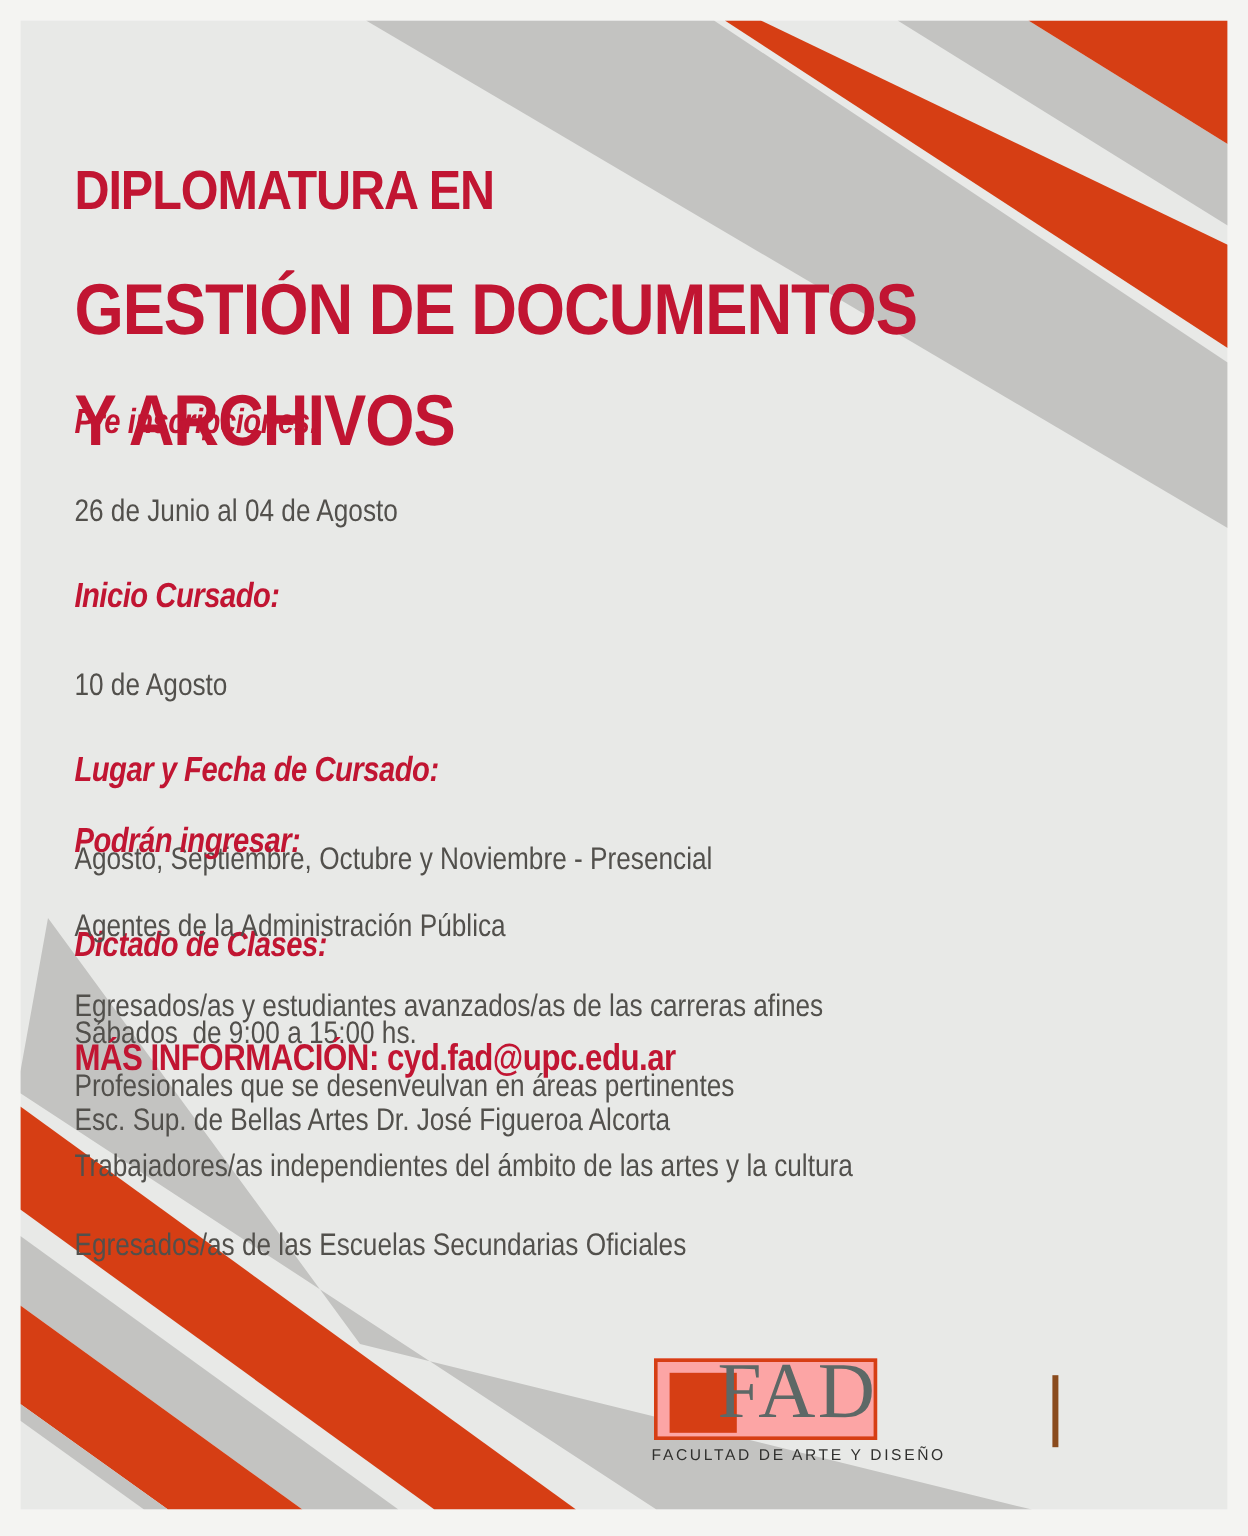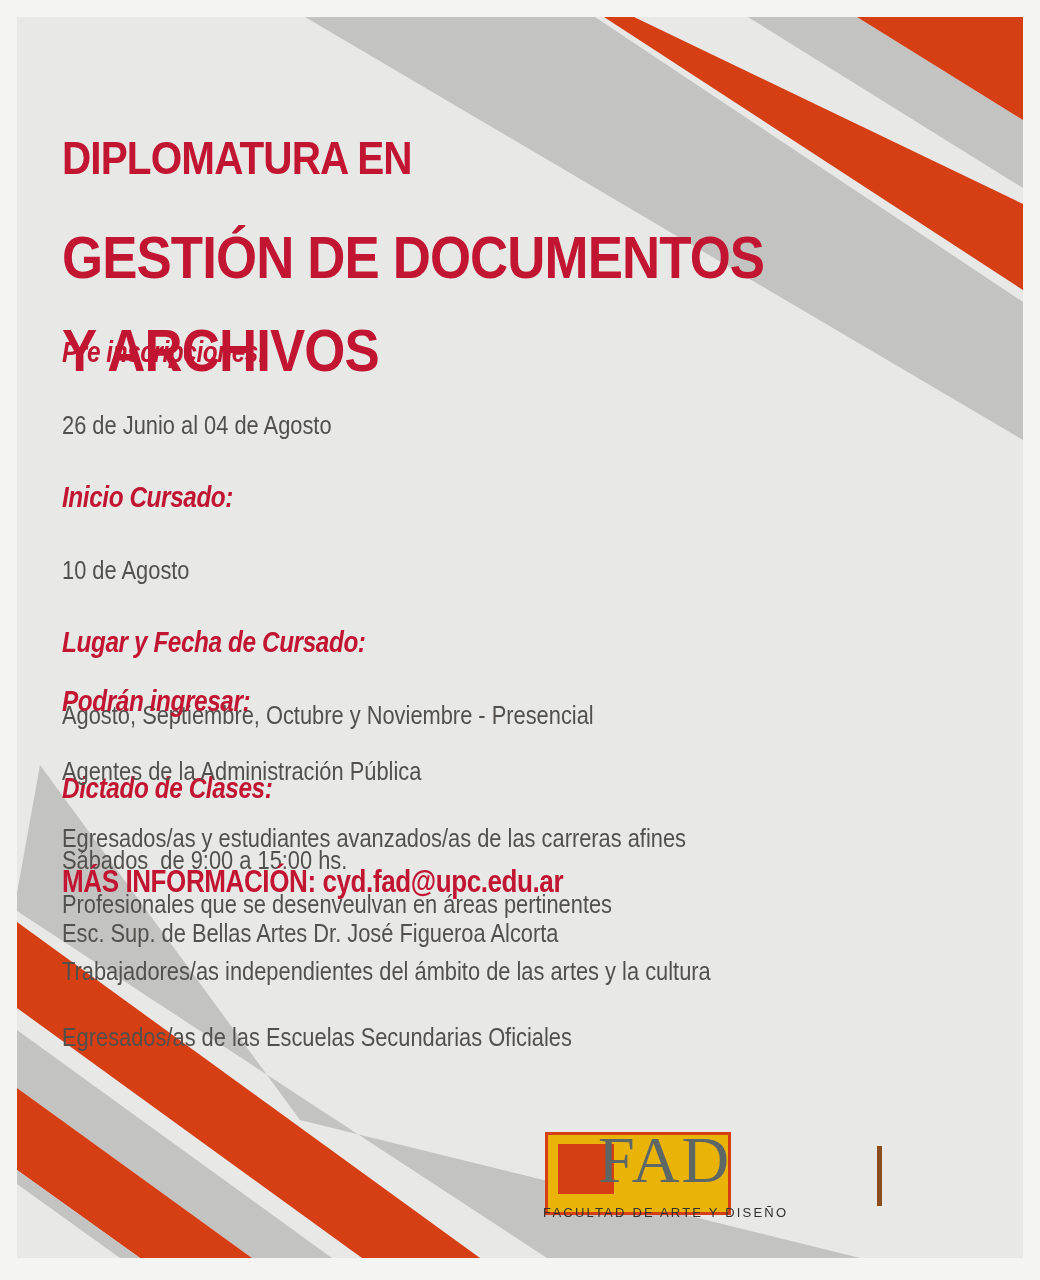--- a/index.html
+++ b/index.html
@@ -54,22 +54,22 @@
     position:absolute;left:62px;top:864px;width:800px;
     transform:scaleX(.84);transform-origin:0 0;
     font-size:31px;font-weight:bold;color:var(--crimson);
     letter-spacing:-.5px;white-space:pre;
   }
   .contact .email{color:var(--crimson);text-decoration:none}
 
   
   .fad{position:absolute;left:545px;top:1132px;width:192px;height:92px}
   .fad-box{
-    position:absolute;left:0;top:0;width:186px;height:83px;
-    border:3px solid var(--fad-red);background:#eab308;
+    position:absolute;left:0;top:0;width:186px;height:68px;
+    border:3px solid var(--fad-red);background:#fca5a5;
   }
   .fad-square{position:absolute;left:10px;top:9px;width:56px;height:50px;background:var(--fad-red)}
   .fad-acronym{
     position:absolute;left:50px;top:-8px;z-index:2;
     font-family:"Liberation Serif",serif;font-size:66px;line-height:66px;
     color:var(--fad-gray);letter-spacing:2px;
   }
   .fad-caption{
     position:absolute;left:-2px;top:73px;width:196px;text-align:center;
     font-size:13px;letter-spacing:2.2px;color:var(--caption-ink);white-space:nowrap;

